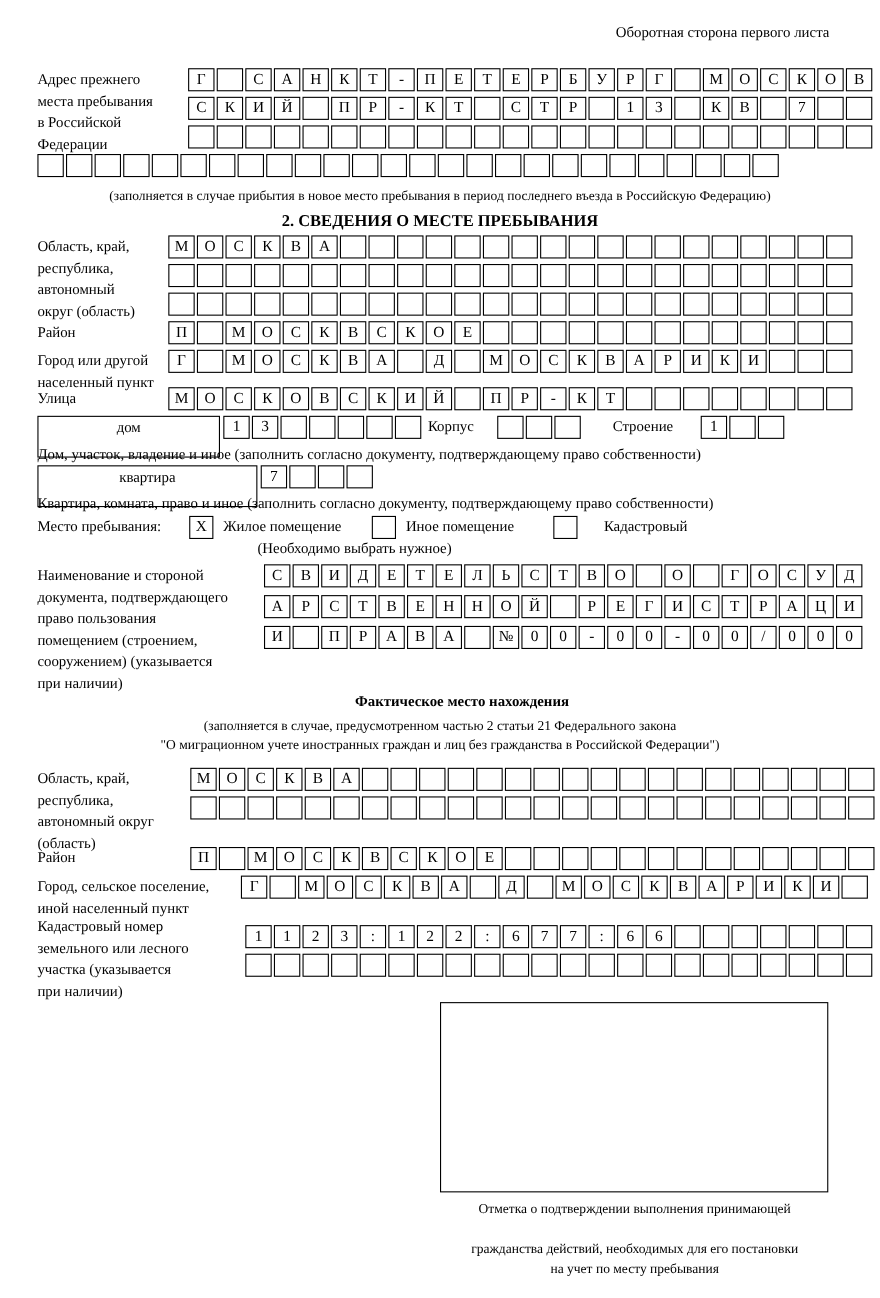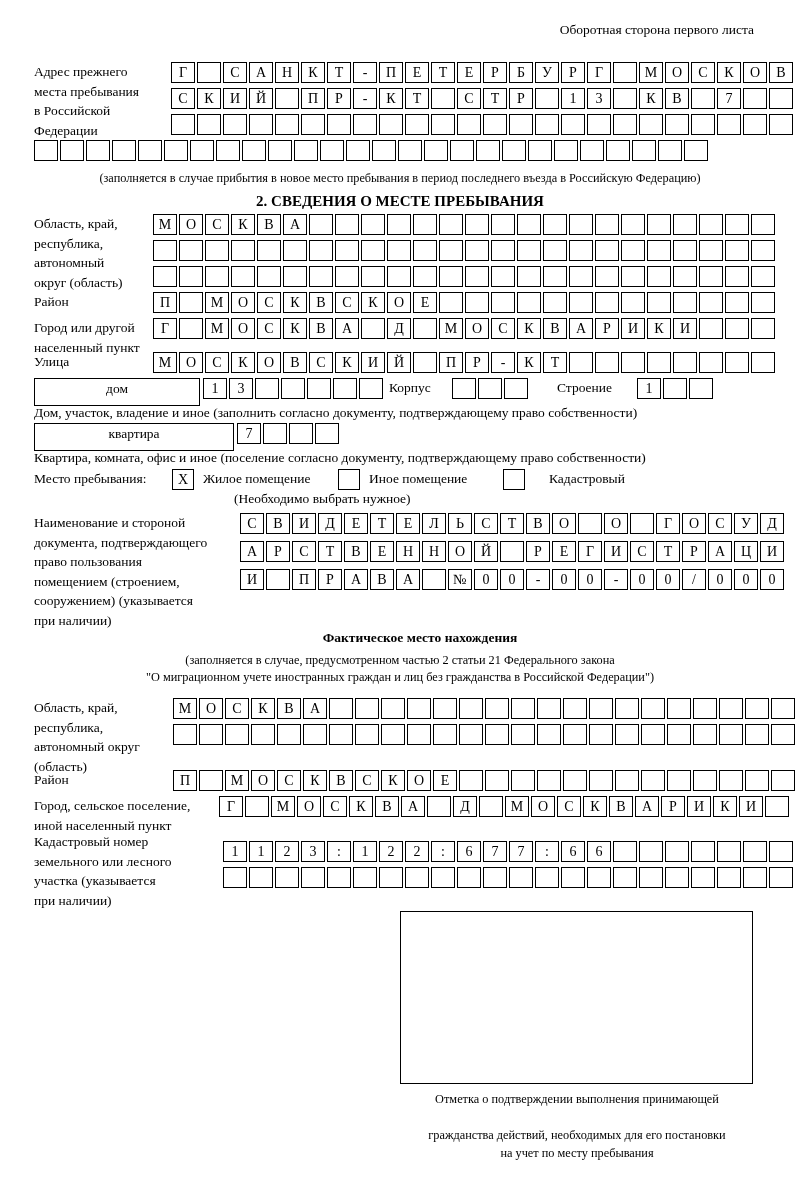--- a/index.html
+++ b/index.html
@@ -61,21 +61,21 @@
     font-size: 13.5px;
     line-height: 19.5px;
   }
   .txtbox {
     position: absolute;
     border: 1px solid #000;
     box-sizing: border-box;
     text-align: center;
     font-size: 13.5px;
     line-height: 20px;
-    height: 28px;
+    height: 38px;
   }
   .sq {
     position: absolute;
     width: 22px;
     height: 21px;
     border: 1px solid #000;
     box-sizing: border-box;
     text-align: center;
     font-size: 14px;
     line-height: 19px;
@@ -419,21 +419,21 @@
   </div>
   <div class="lbl-abs small" style="left:34px; top:403px;">Дом, участок, владение и иное (заполнить согласно документу, подтверждающему право собственности)</div>
 
   <div class="txtbox" style="left:34px; top:423px; width:200px;">квартира</div>
   <div class="cells row-abs" style="left:237px; top:423px;">
     <div class="cell">7</div>
     <div class="cell"></div>
     <div class="cell"></div>
     <div class="cell"></div>
   </div>
-  <div class="lbl-abs small" style="left:34px; top:448px;">Квартира, комната, офис и иное (поселение согласно документу, подтверждающему право собственности)</div>
+  <div class="lbl-abs small" style="left:34px; top:448px;">Квартира, комната, право и иное (заполнить согласно документу, подтверждающему право собственности)</div>
 
   <div class="lbl-abs" style="left:34px; top:469px;">Место пребывания:</div>
   <div class="sq" style="left:172px; top:469px;">X</div>
   <div class="lbl-abs" style="left:203px; top:469px;">Жилое помещение</div>
   <div class="sq" style="left:338px; top:469px;"></div>
   <div class="lbl-abs" style="left:369px; top:469px;">Иное помещение</div>
   <div class="sq" style="left:503px; top:469px;"></div>
   <div class="lbl-abs" style="left:549px; top:469px;">Кадастровый</div>
   <div class="lbl-abs small" style="left:234px; top:489px;">(Необходимо выбрать нужное)</div>
 

